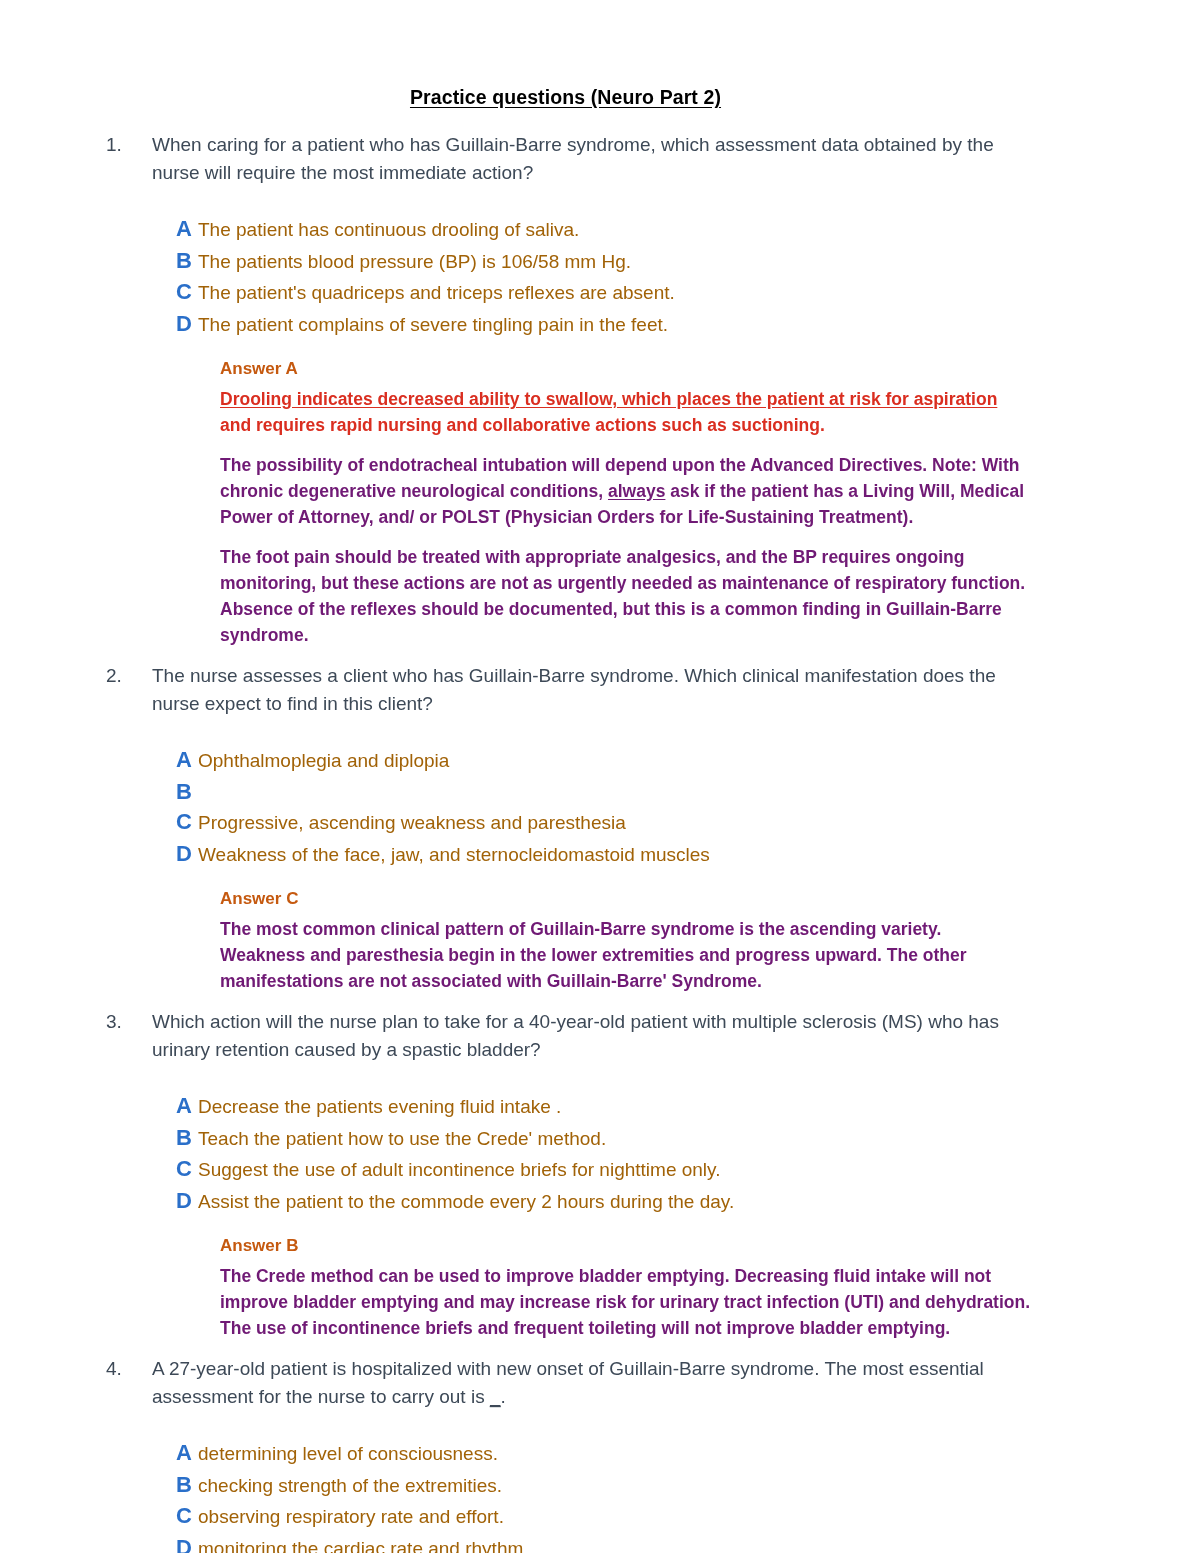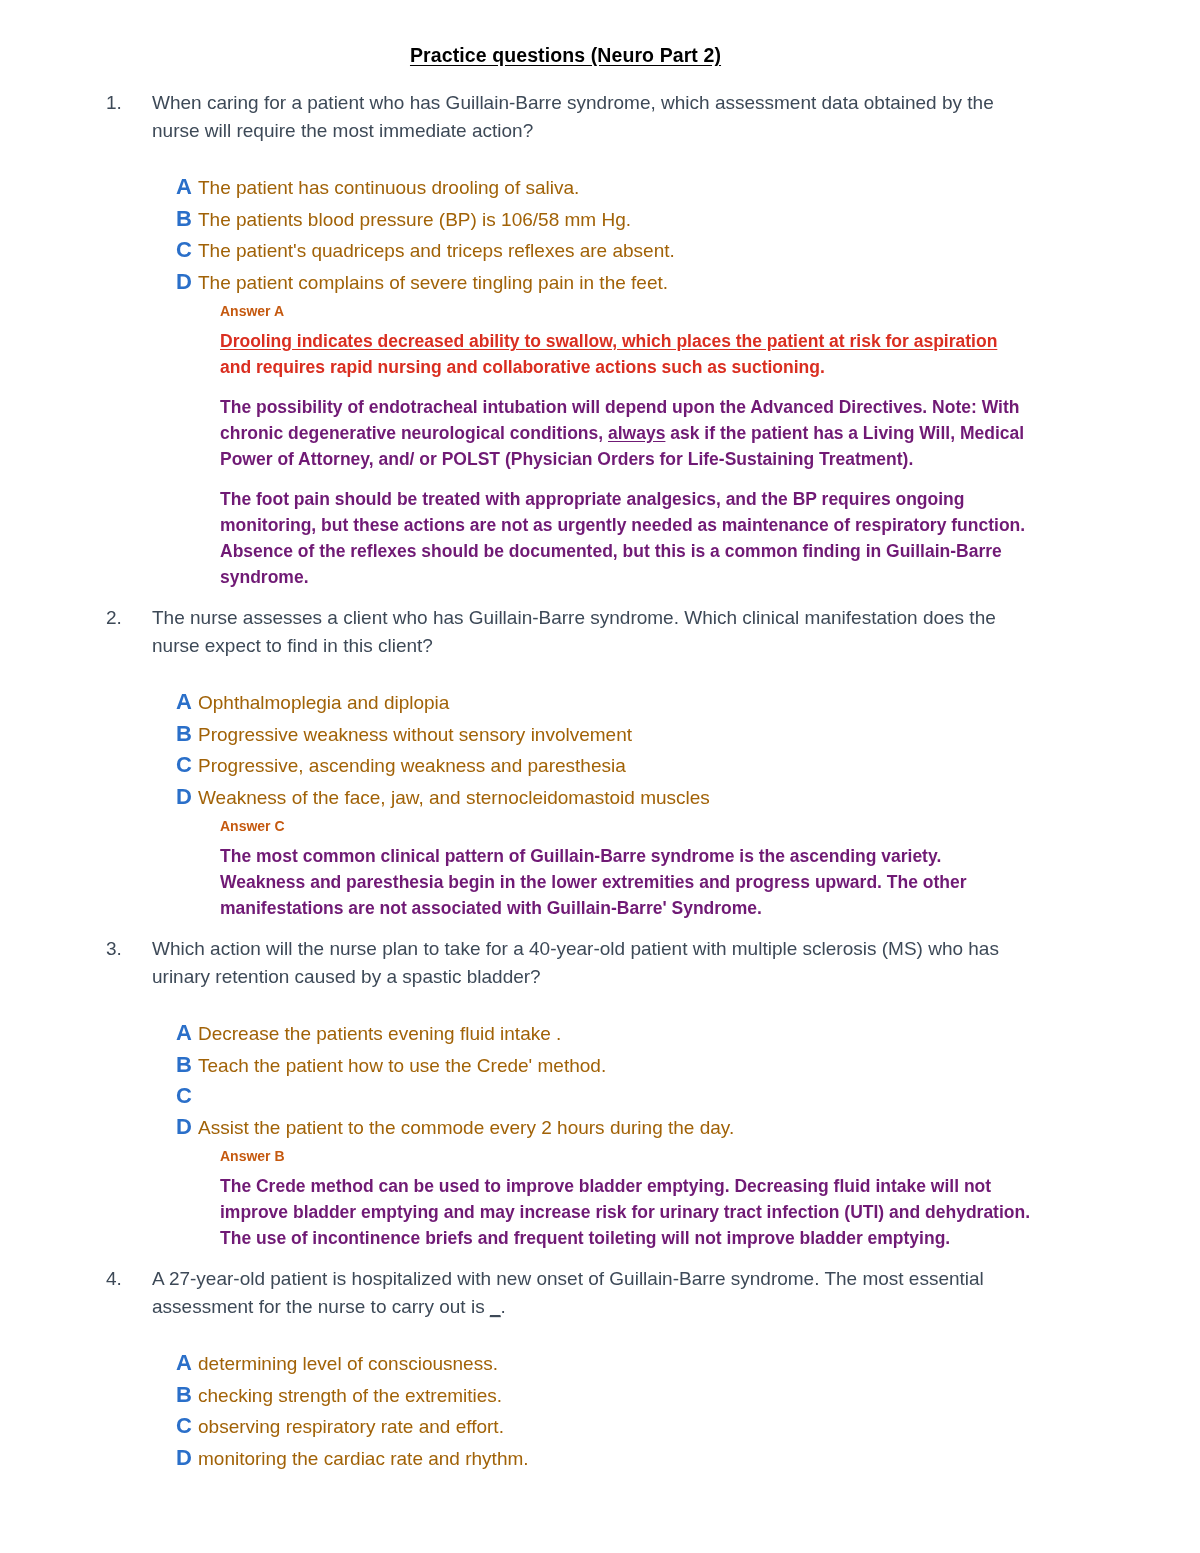--- a/index.html
+++ b/index.html
@@ -12,21 +12,21 @@
     height: 1553px;
     font-family: "Liberation Sans", sans-serif;
     -webkit-font-smoothing: antialiased;
   }
   .page {
     position: relative;
     width: 1129px;
     height: 1553px;
     background: #ffffff;
     box-sizing: border-box;
-    padding: 44px 98px 40px 100px;
+    padding: 86px 98px 40px 100px;
   }
 
   
   .doc-title {
     text-align: center;
     font-size: 19.5px;
     font-weight: bold;
     color: #000000;
     letter-spacing: 0.1px;
     margin: 0 0 22px 0;
@@ -87,25 +87,25 @@
     font-size: 19px;
     color: #a16207;
   }
 
   
   .answer-block {
     padding-left: 76px;
     margin-top: 0;
   }
   .answer-label {
-    font-size: 14px;
+    font-size: 17px;
     font-weight: bold;
     color: #c5590f;
     line-height: 26px;
-    margin: 0 0 4px 0;
+    margin: 16px 0 4px 0;
   }
   .explain {
     font-size: 17.5px;
     font-weight: bold;
     color: #701a75;
     line-height: 26px;
     margin: 0 0 14px 0;
     max-width: 925px;
   }
   .explain.red {
@@ -159,21 +159,20 @@
   <div class="question">
     <div class="q-num">2.</div>
     <p class="q-text">The nurse assesses a client who has Guillain-Barre syndrome. Which clinical manifestation does the nurse expect to find in this client?</p>
     <ul class="options">
       <li class="option">
         <span class="opt-letter">A</span>
         <span class="opt-text">Ophthalmoplegia and diplopia</span>
       </li>
       <li class="option">
         <span class="opt-letter">B</span>
-        <span class="opt-text">Progressive weakness without sensory involvement</span>
       </li>
       <li class="option">
         <span class="opt-letter">C</span>
         <span class="opt-text">Progressive, ascending weakness and paresthesia</span>
       </li>
       <li class="option">
         <span class="opt-letter">D</span>
         <span class="opt-text">Weakness of the face, jaw, and sternocleidomastoid muscles</span>
       </li>
     </ul>
@@ -190,20 +189,21 @@
       <li class="option">
         <span class="opt-letter">A</span>
         <span class="opt-text">Decrease the patients evening fluid intake .</span>
       </li>
       <li class="option">
         <span class="opt-letter">B</span>
         <span class="opt-text">Teach the patient how to use the Crede' method.</span>
       </li>
       <li class="option">
         <span class="opt-letter">C</span>
+        <span class="opt-text">Suggest the use of adult incontinence briefs for nighttime only.</span>
       </li>
       <li class="option">
         <span class="opt-letter">D</span>
         <span class="opt-text">Assist the patient to the commode every 2 hours during the day.</span>
       </li>
     </ul>
     <div class="answer-block">
       <p class="answer-label">Answer B</p>
       <p class="explain">The Crede method can be used to improve bladder emptying. Decreasing fluid intake will not improve bladder emptying and may increase risk for urinary tract infection (UTI) and dehydration. The use of incontinence briefs and frequent toileting will not improve bladder emptying.</p>
     </div>

